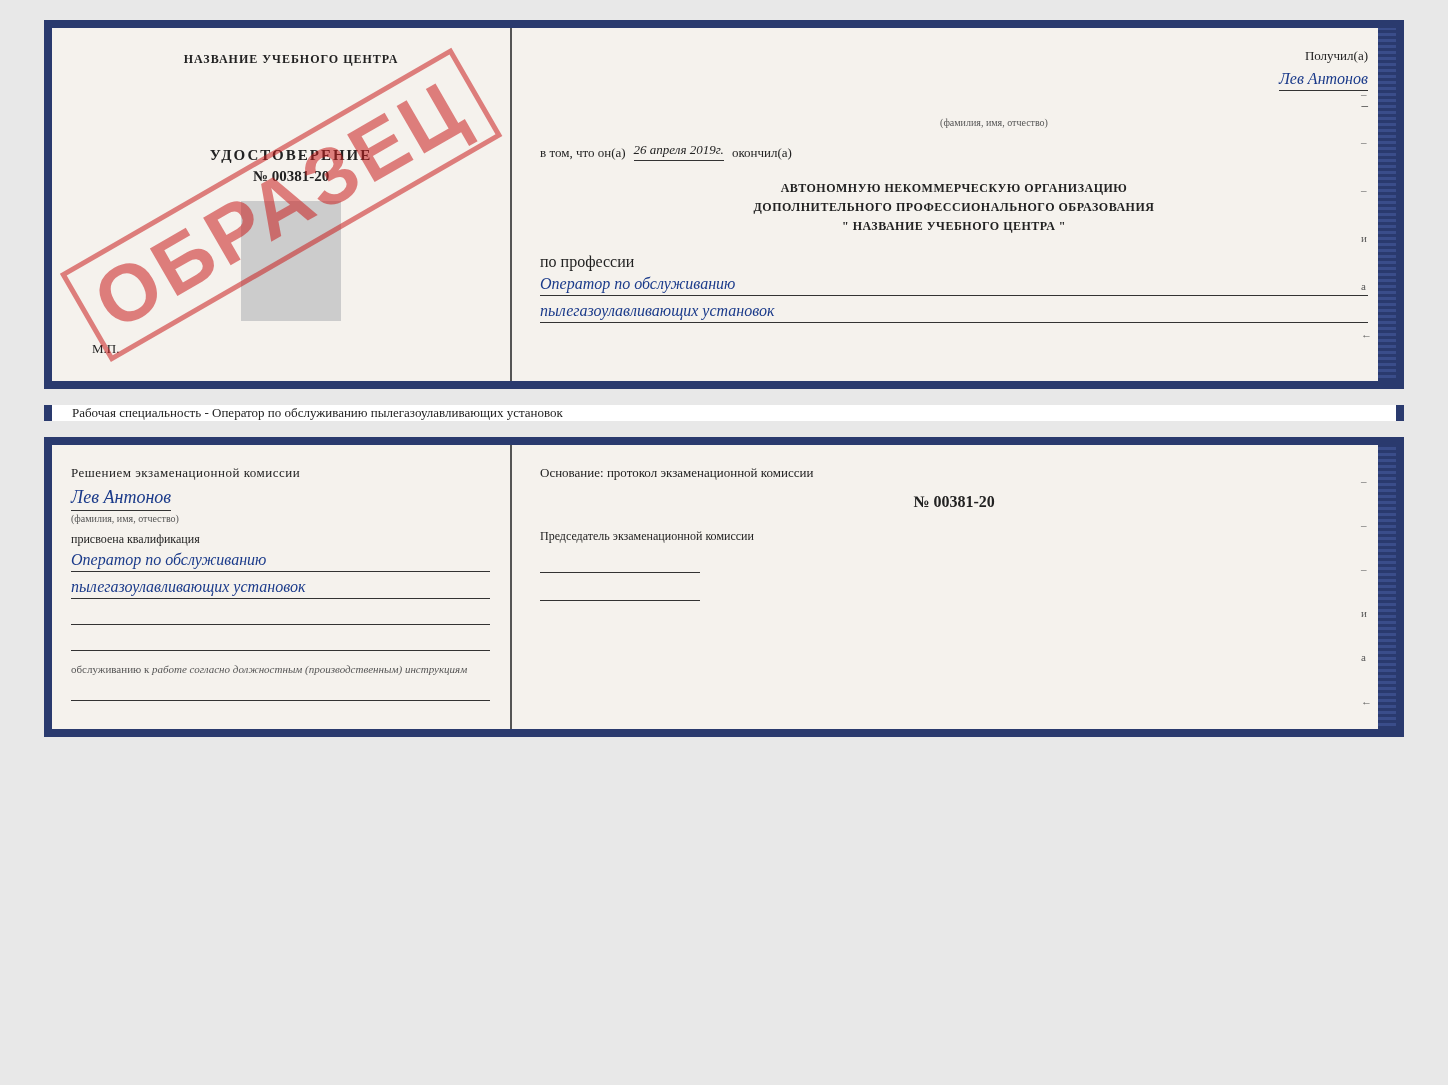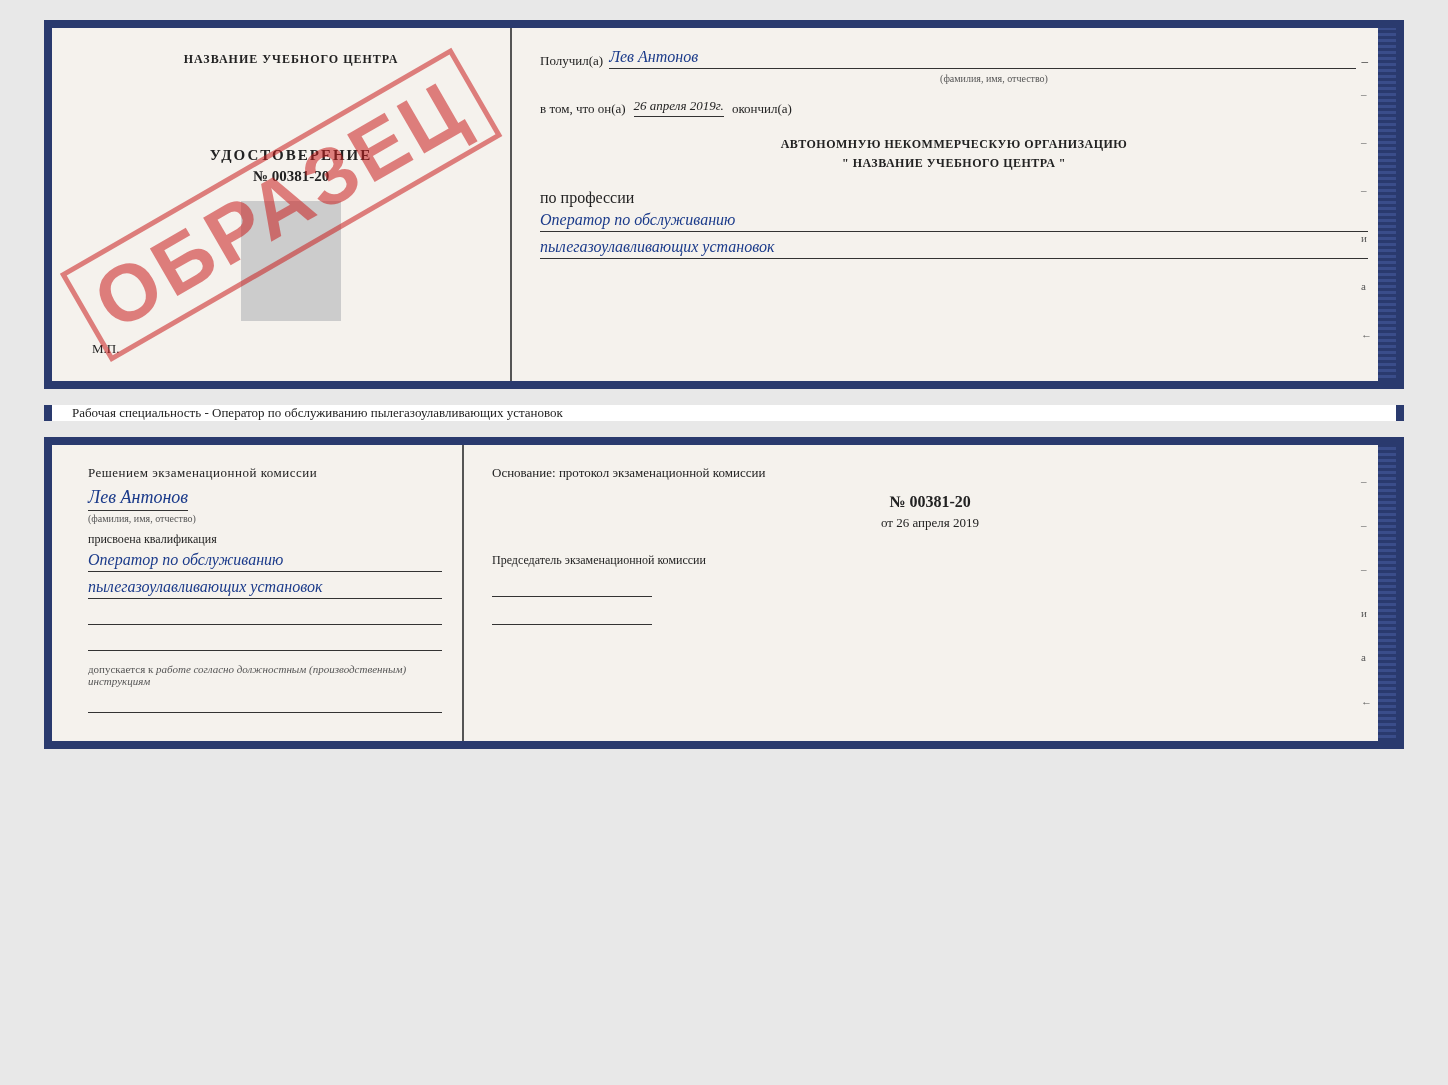--- a/index.html
+++ b/index.html
@@ -133,20 +133,21 @@
       letter-spacing: 4px;
       line-height: 1;
     }
 
     
     .recipient-line {
       display: flex;
       align-items: flex-end;
       gap: 6px;
       margin-bottom: 4px;
+      flex-direction: column;
     }
 
     .recipient-label {
       font-size: 13px;
       color: #222;
       white-space: nowrap;
     }
 
     .recipient-name {
       font-family: 'Segoe UI', cursive, serif;
@@ -255,23 +256,23 @@
     .bottom-card {
       background: #f5f2ed;
       border: 8px solid #2a3a6e;
       width: 1360px;
       display: flex;
       position: relative;
       overflow: hidden;
     }
 
     .bottom-left {
-      width: 412px;
+      width: 460px;
       border-right: 2px solid #555;
-      padding: 20px 20px 20px 36px;
+      padding: 20px 20px 20px 19px;
       position: relative;
       background: #f5f2ed;
     }
 
     .bottom-right {
       flex: 1;
       padding: 20px 28px;
       position: relative;
       background: #f5f2ed;
       font-family: Liberation Serif, serif;
@@ -477,20 +478,21 @@
     <span class="fio-label">(фамилия, имя, отчество)</span>
 
     <div class="completed-line">
       <span>в том, что он(а)</span>
       <span class="date-filled">26 апреля 2019г.</span>
       <span>окончил(а)</span>
     </div>
 
     <div class="org-block">
       <div>АВТОНОМНУЮ НЕКОММЕРЧЕСКУЮ ОРГАНИЗАЦИЮ</div>
+      <div>ДОПОЛНИТЕЛЬНОГО ПРОФЕССИОНАЛЬНОГО ОБРАЗОВАНИЯ</div>
       <div class="org-name-quotes">" НАЗВАНИЕ УЧЕБНОГО ЦЕНТРА "</div>
     </div>
 
     <div class="profession-label">по профессии</div>
     <span class="profession-value">Оператор по обслуживанию</span>
     <span class="profession-value2">пылегазоулавливающих установок</span>
 
     <div class="right-dashes">
       <span>–</span>
       <span>–</span>
@@ -521,34 +523,30 @@
     <span class="fio-label-small">(фамилия, имя, отчество)</span>
 
     <div class="qualification-label">присвоена квалификация</div>
     <span class="qualification-value">Оператор по обслуживанию</span>
     <span class="qualification-value">пылегазоулавливающих установок</span>
 
     <span class="blank-line"></span>
     <span class="blank-line"></span>
 
     <div class="допускается-text">
-      <span>допускается к</span>
+      <span>обслуживанию к</span>
       <span class="допускается-italic">работе согласно должностным (производственным) инструкциям</span>
     </div>
     <span class="blank-line"></span>
   </div>
 
   <div class="bottom-right">
     <div class="basis-text">Основание: протокол экзаменационной комиссии</div>
 
     <div class="protocol-number">№ 00381-20</div>
-    <div class="protocol-date">
-      <span>от</span>
-      <span>26 апреля 2019</span>
-    </div>
 
     <div class="chairman-label">Председатель экзаменационной комиссии</div>
     <span class="signature-line"></span>
 
     <span class="signature-line"></span>
 
     <div class="right-dashes-bottom">
       <span>–</span>
       <span>–</span>
       <span>–</span>

